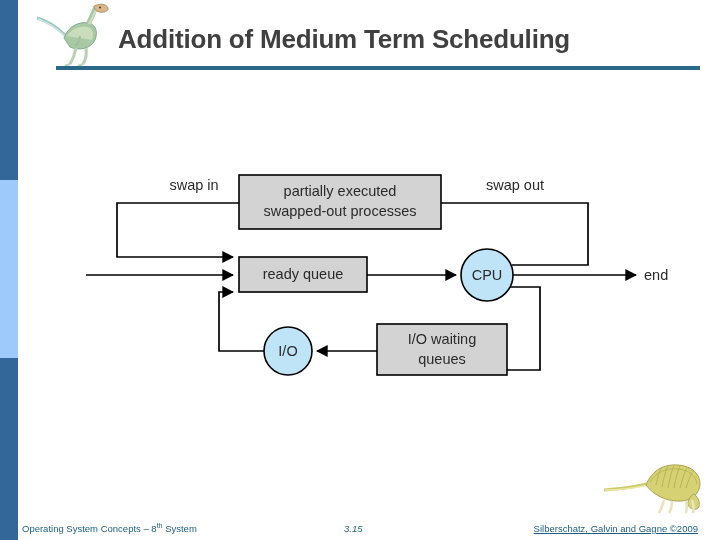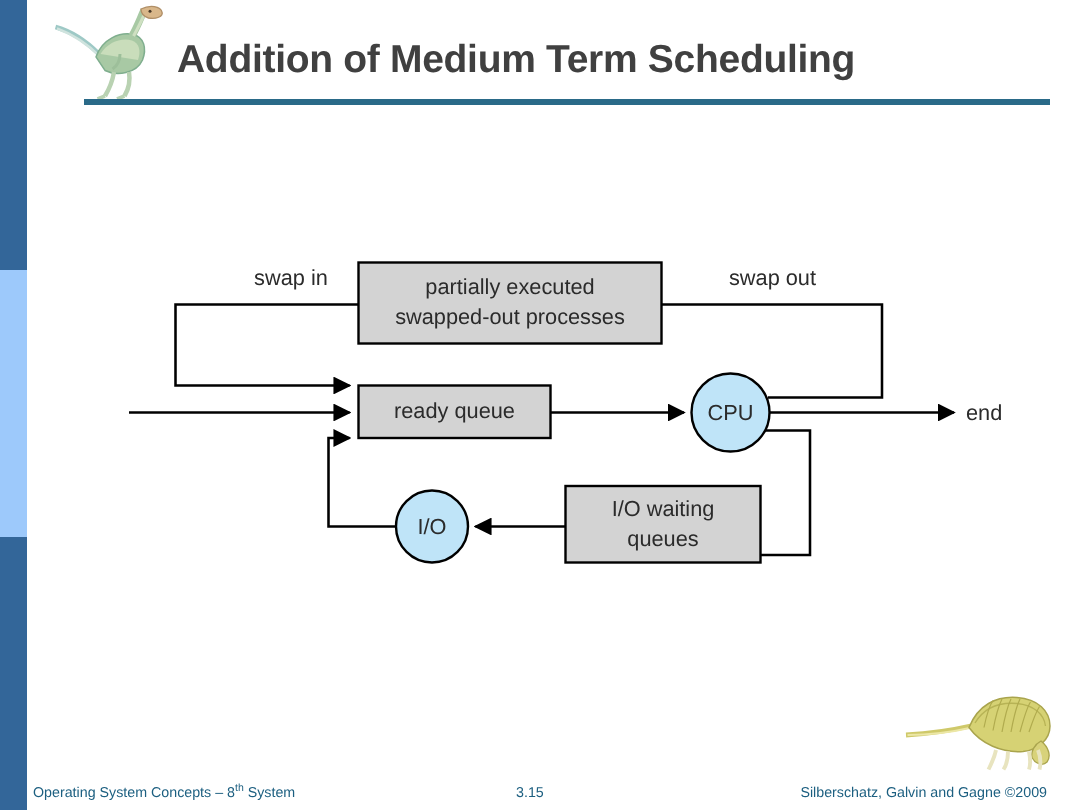--- a/index.html
+++ b/index.html
@@ -100,22 +100,22 @@
     width: 720px; height: 34px;
   }
   .footer-text {
     position: absolute;
     bottom: 6px;
     font-size: 9.5px;
     color: #1c5f80;
     white-space: nowrap;
   }
   #footer-left   { left: 22px; }
-  #footer-center { left: 344px; }
-  #footer-right  { right: 22px; }
+  #footer-center { left: 344px; font-style: italic; }
+  #footer-right  { right: 22px; text-decoration: underline; }
   #footer-left sup { font-size: 7px; }
   #footer-logo {
     position: absolute;
     right: 14px; bottom: 26px;
     width: 104px; height: 54px;
   }
 </style>
 </head>
 <body>
 

